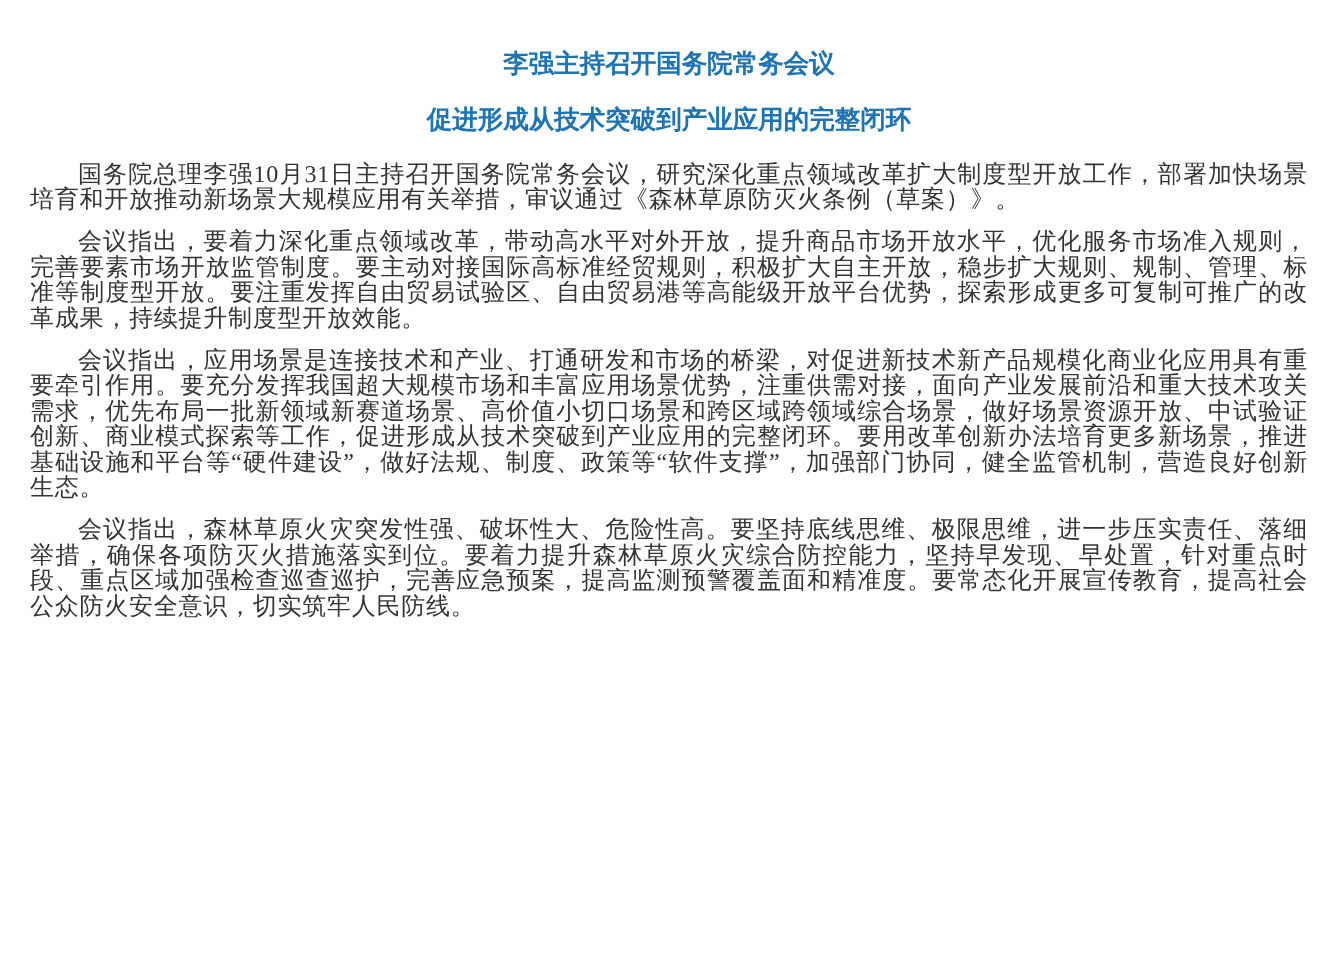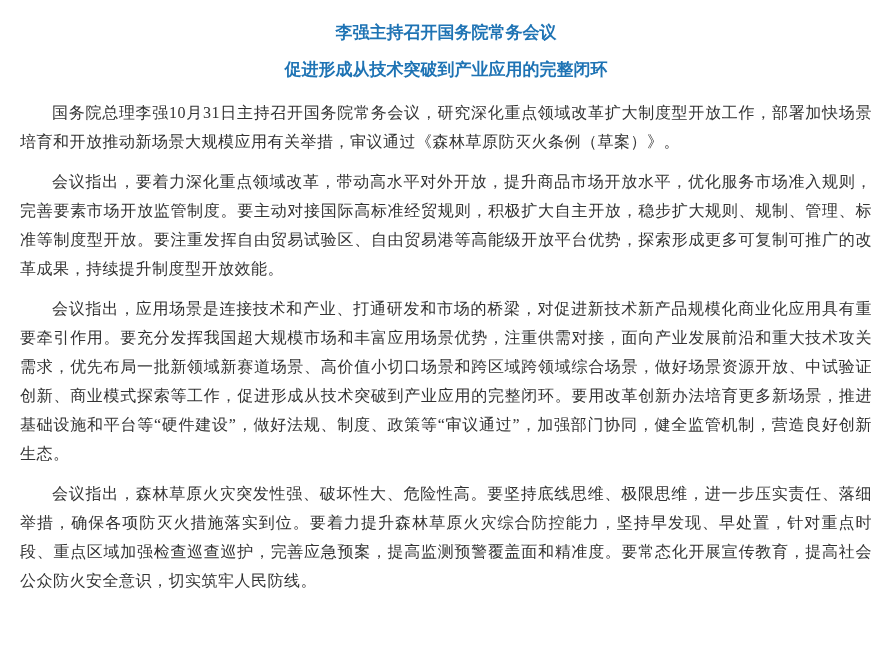--- a/index.html
+++ b/index.html
@@ -8,53 +8,53 @@
     background: #ffffff;
   }
   .page {
     position: relative;
     width: 892px;
     height: 647px;
     margin: 0 auto;
     background: #ffffff;
     overflow: hidden;
     box-sizing: border-box;
-    padding: 14px 20px 0 20px;
+    padding: 24px 20px 0 20px;
     font-family: "Liberation Serif", "DejaVu Serif", serif;
   }
   .headline {
     text-align: center;
     color: #1e73b4;
     font-weight: bold;
     font-size: 17px;
     line-height: 37px;
     margin: 0;
   }
   .article-body {
     margin-top: 10px;
   }
   .para {
     color: #333333;
     font-size: 16px;
-    line-height: 29px;
+    line-height: 17px;
     text-indent: 2em;
     text-align: justify;
     margin: 0 0 11px 0;
     letter-spacing: 0.5px;
   }
 </style>
 </head>
 <body>
 
 <div class="page">
   <div class="article-headlines">
     <h1 class="headline">李强主持召开国务院常务会议</h1>
     <h1 class="headline">促进形成从技术突破到产业应用的完整闭环</h1>
   </div>
 
   <div class="article-body">
     <p class="para">国务院总理李强10月31日主持召开国务院常务会议，研究深化重点领域改革扩大制度型开放工作，部署加快场景培育和开放推动新场景大规模应用有关举措，审议通过《森林草原防灭火条例（草案）》。</p>
     <p class="para">会议指出，要着力深化重点领域改革，带动高水平对外开放，提升商品市场开放水平，优化服务市场准入规则，完善要素市场开放监管制度。要主动对接国际高标准经贸规则，积极扩大自主开放，稳步扩大规则、规制、管理、标准等制度型开放。要注重发挥自由贸易试验区、自由贸易港等高能级开放平台优势，探索形成更多可复制可推广的改革成果，持续提升制度型开放效能。</p>
-    <p class="para">会议指出，应用场景是连接技术和产业、打通研发和市场的桥梁，对促进新技术新产品规模化商业化应用具有重要牵引作用。要充分发挥我国超大规模市场和丰富应用场景优势，注重供需对接，面向产业发展前沿和重大技术攻关需求，优先布局一批新领域新赛道场景、高价值小切口场景和跨区域跨领域综合场景，做好场景资源开放、中试验证创新、商业模式探索等工作，促进形成从技术突破到产业应用的完整闭环。要用改革创新办法培育更多新场景，推进基础设施和平台等“硬件建设”，做好法规、制度、政策等“审议通过”，加强部门协同，健全监管机制，营造良好创新生态。</p>
+    <p class="para">会议指出，应用场景是连接技术和产业、打通研发和市场的桥梁，对促进新技术新产品规模化商业化应用具有重要牵引作用。要充分发挥我国超大规模市场和丰富应用场景优势，注重供需对接，面向产业发展前沿和重大技术攻关需求，优先布局一批新领域新赛道场景、高价值小切口场景和跨区域跨领域综合场景，做好场景资源开放、中试验证创新、商业模式探索等工作，促进形成从技术突破到产业应用的完整闭环。要用改革创新办法培育更多新场景，推进基础设施和平台等“硬件建设”，做好法规、制度、政策等“软件支撑”，加强部门协同，健全监管机制，营造良好创新生态。</p>
     <p class="para">会议指出，森林草原火灾突发性强、破坏性大、危险性高。要坚持底线思维、极限思维，进一步压实责任、落细举措，确保各项防灭火措施落实到位。要着力提升森林草原火灾综合防控能力，坚持早发现、早处置，针对重点时段、重点区域加强检查巡查巡护，完善应急预案，提高监测预警覆盖面和精准度。要常态化开展宣传教育，提高社会公众防火安全意识，切实筑牢人民防线。</p>
 
   </div>
 </div>
 
 </body></html>

